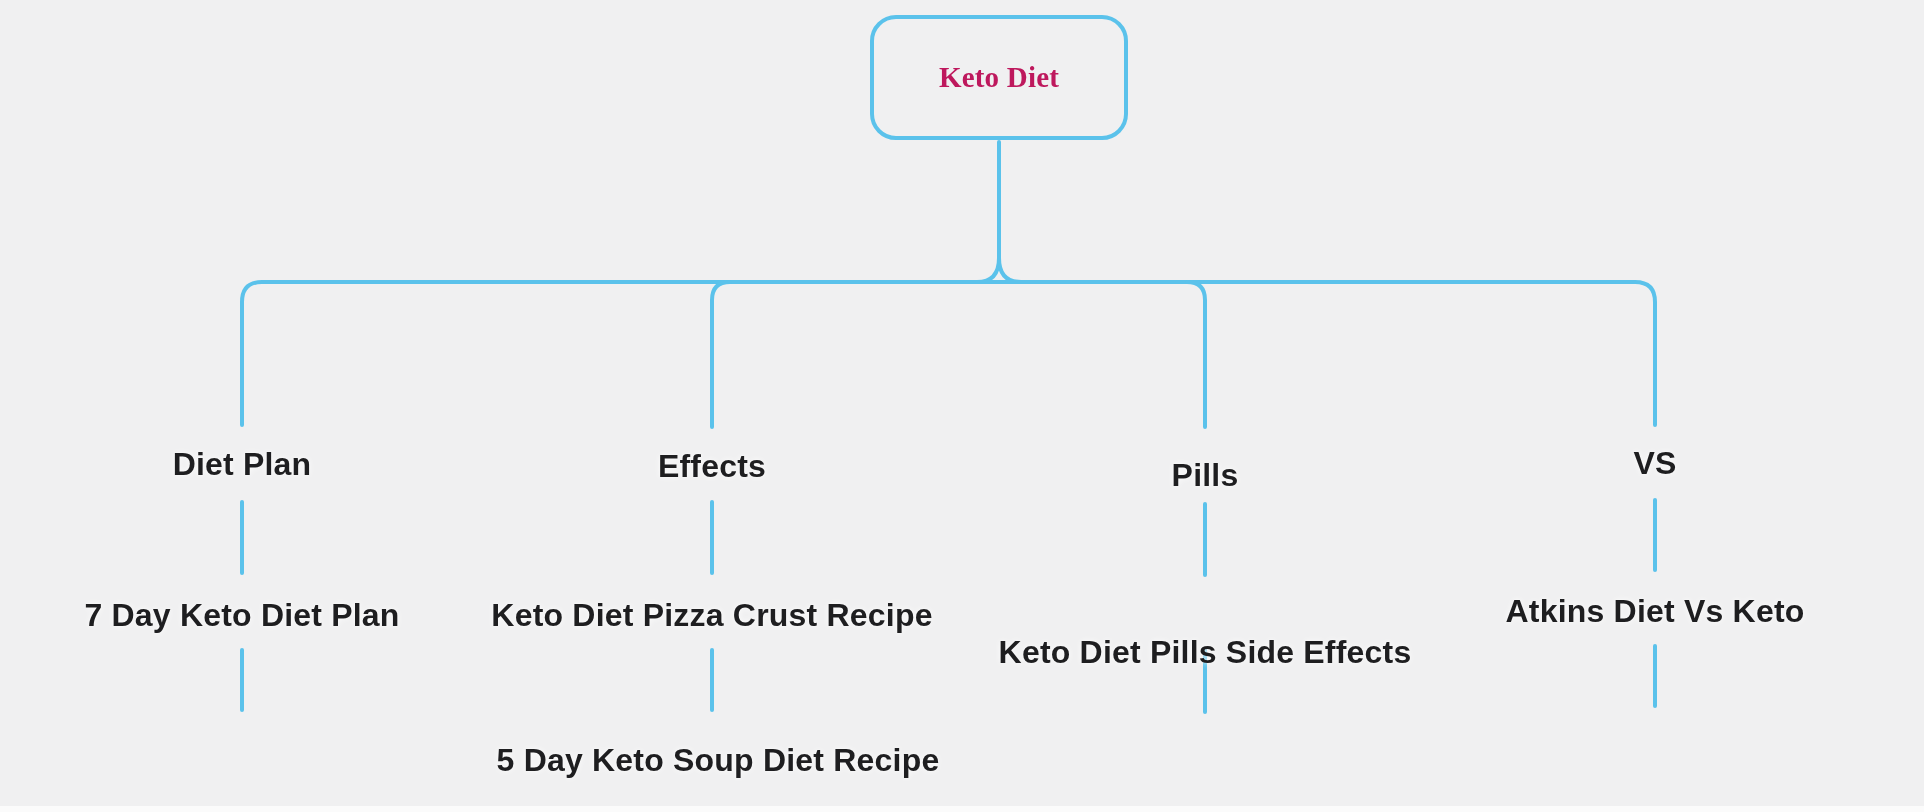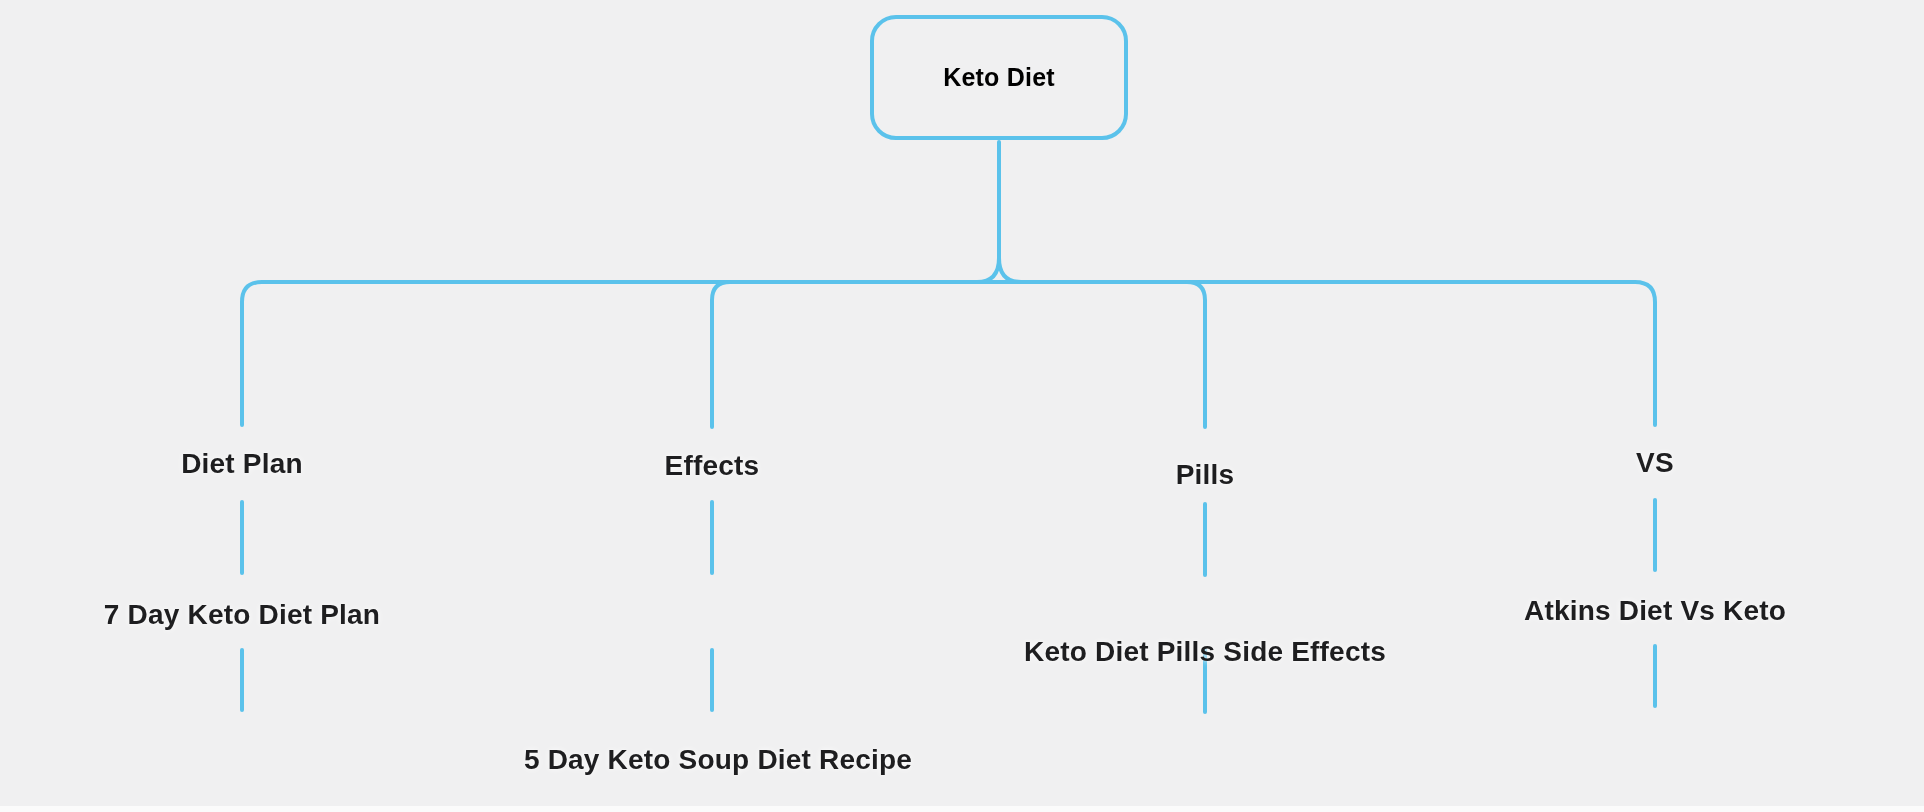--- a/index.html
+++ b/index.html
@@ -29,31 +29,32 @@
     height: 125px;
     border: 4px solid #5bc2eb;
     border-radius: 26px;
     box-sizing: border-box;
     display: flex;
     align-items: center;
     justify-content: center;
     background: transparent;
   }
   .root-node .root-label {
-    font-size: 25px;
+    font-size: 29px;
     font-weight: 700;
-    color: #000000;
+    color: #be185d;
     letter-spacing: 0.2px;
+    font-family: Liberation Serif, serif;
   }
   .node-label {
     position: absolute;
     transform: translate(-50%, -50%);
     white-space: nowrap;
     font-weight: 700;
-    font-size: 28px;
+    font-size: 32px;
     color: #1e1e20;
     letter-spacing: 0.2px;
     text-shadow: 0 0 6px rgba(255,255,255,0.85), 0 0 2px rgba(255,255,255,0.6);
     cursor: pointer;
   }
   .bottom-strip {
     position: absolute;
     left: 0;
     bottom: 0;
     width: 100%;
@@ -93,19 +94,20 @@
   <div class="root-node">
     <span class="root-label">Keto Diet</span>
   </div>
 
   <div class="node-label" style="left:242px; top:464px;">Diet Plan</div>
   <div class="node-label" style="left:712px; top:466px;">Effects</div>
   <div class="node-label" style="left:1205px; top:468px;margin-top:7px;">Pills</div>
   <div class="node-label" style="left:1655px; top:463px;">VS</div>
 
   <div class="node-label" style="left:242px; top:615px;">7 Day Keto Diet Plan</div>
+  <div class="node-label" style="left:712px; top:615px;">Keto Diet Pizza Crust Recipe</div>
   <div class="node-label" style="left:1205px; top:616px;margin-top:36px;">Keto Diet Pills Side Effects</div>
   <div class="node-label" style="left:1655px; top:611px;">Atkins Diet Vs Keto</div>
 
   <div class="node-label" style="left:712px; top:760px;margin-left:6px;">5 Day Keto Soup Diet Recipe</div>
 
   <div class="bottom-strip"></div>
 </div>
 
 </body></html>

